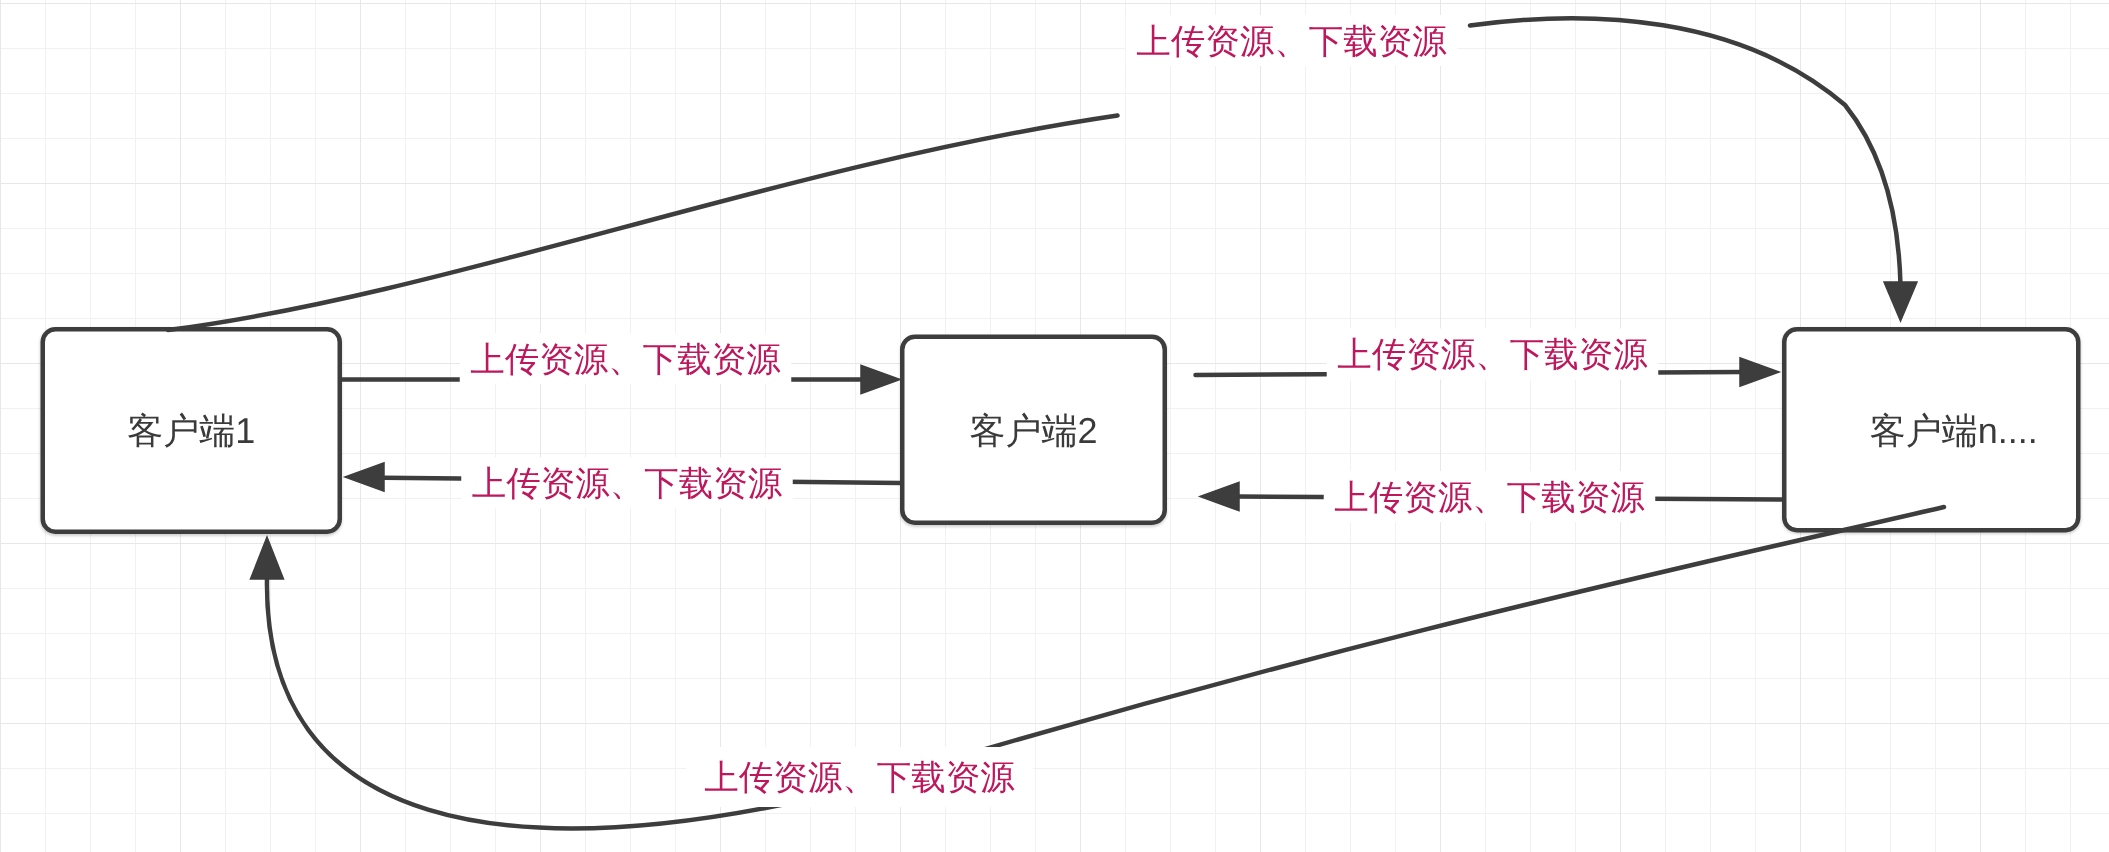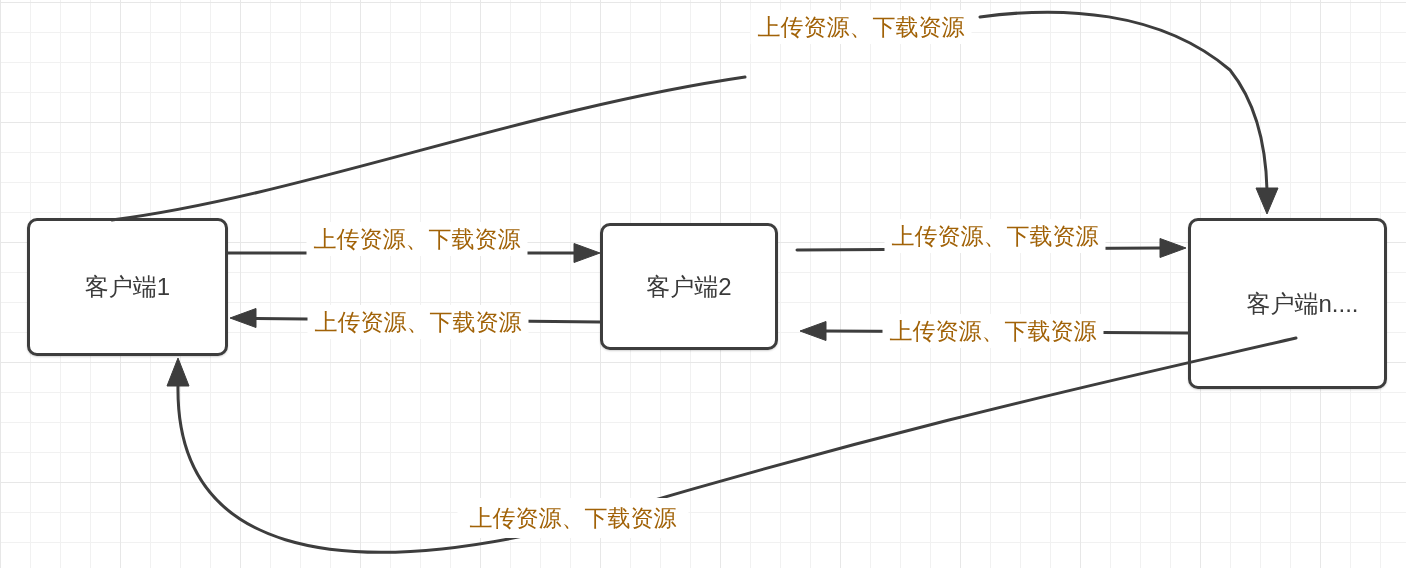--- a/index.html
+++ b/index.html
@@ -31,21 +31,21 @@
     display: flex;
     align-items: center;
     justify-content: center;
     font-size: 24px;
     color: #3a3a3a;
     box-shadow: 0 1px 2px rgba(0,0,0,0.18);
     z-index: 1;
   }
   #node-client-1 { left: 27px;   top: 218px; width: 201px; height: 138px; }
   #node-client-2 { left: 600px;  top: 223px; width: 178px; height: 127px; }
-  #node-client-n { left: 1188px; top: 218px; width: 199px; height: 171px; padding-left: 30px; }
+  #node-client-n { left: 1188px; top: 218px; width: 199px; height: 137px; padding-left: 30px; }
 
   #edge-layer {
     position: absolute;
     left: 0; top: 0;
     width: 1406px;
     height: 568px;
     z-index: 2;
     pointer-events: none;
   }
   #edge-layer path {
@@ -57,21 +57,21 @@
   #edge-layer polygon {
     fill: #3d3d3d;
     stroke: #3d3d3d;
     stroke-width: 1;
   }
   .edge-label {
     position: absolute;
     transform: translate(-50%, -50%);
     white-space: nowrap;
     background: #ffffff;
-    color: #a16207;
+    color: #be185d;
     font-size: 23px;
     line-height: 28px;
     padding: 3px 7px;
     z-index: 3;
   }
   #label-top       { left: 861px; top: 27px; }
   #label-row1      { left: 417px; top: 239px; }
   #label-row2      { left: 418px; top: 322px; }
   #label-row3      { left: 995px; top: 236px; }
   #label-row4      { left: 993px; top: 331px; }

